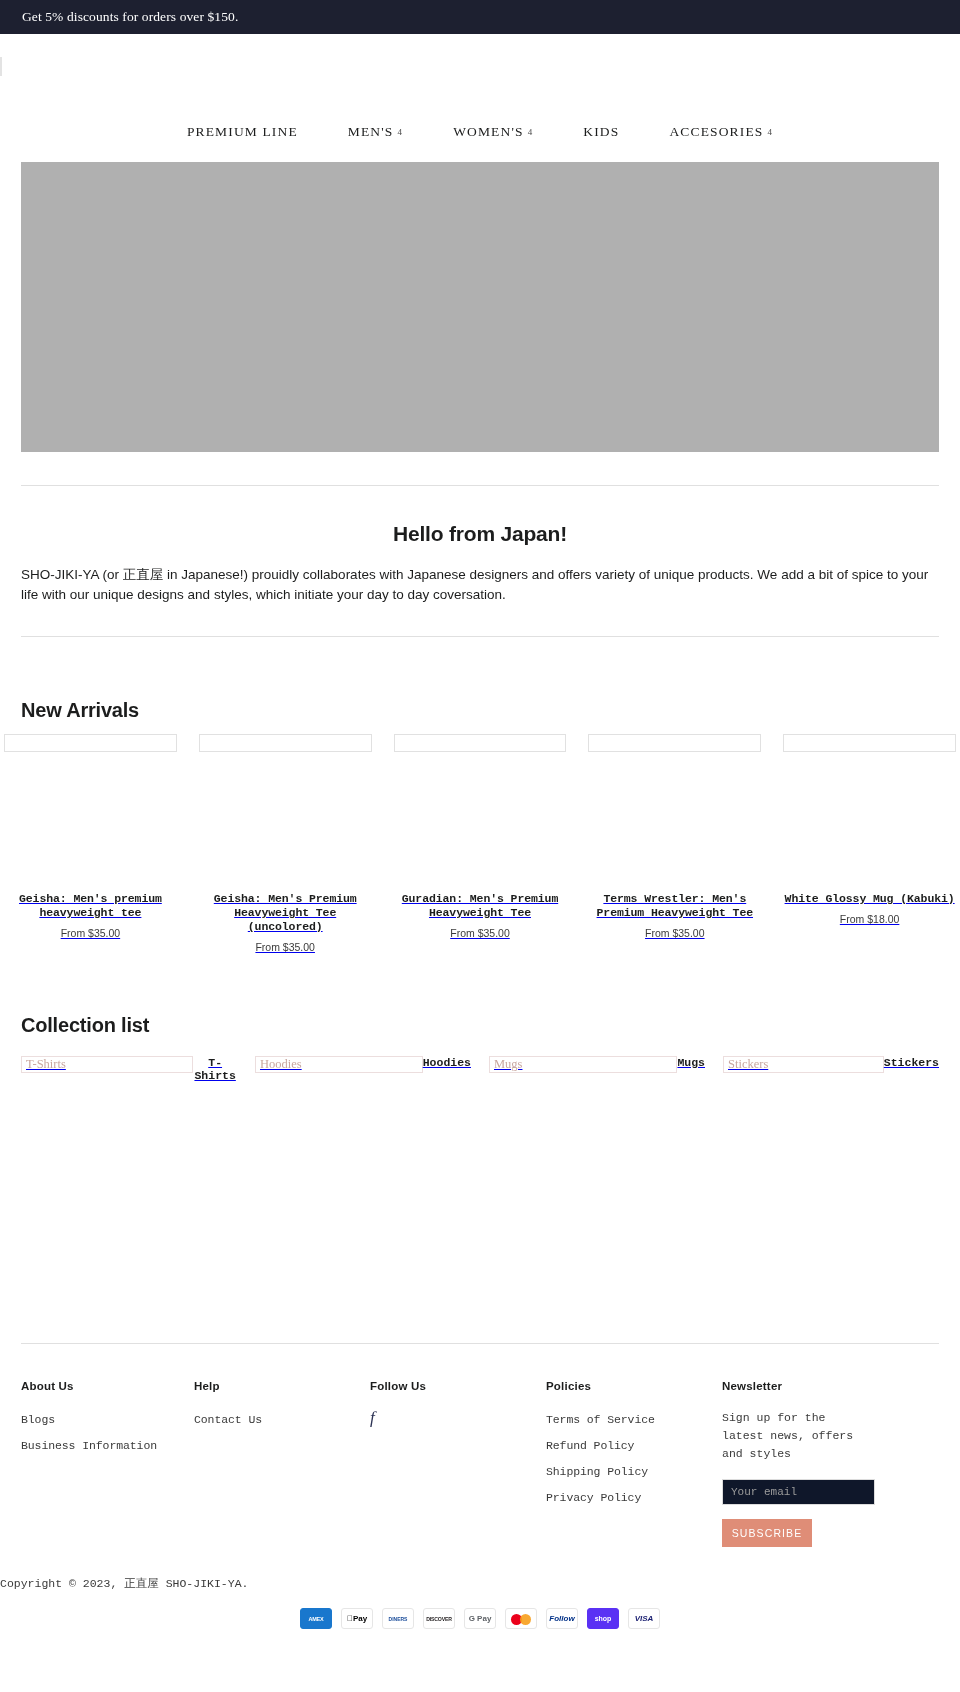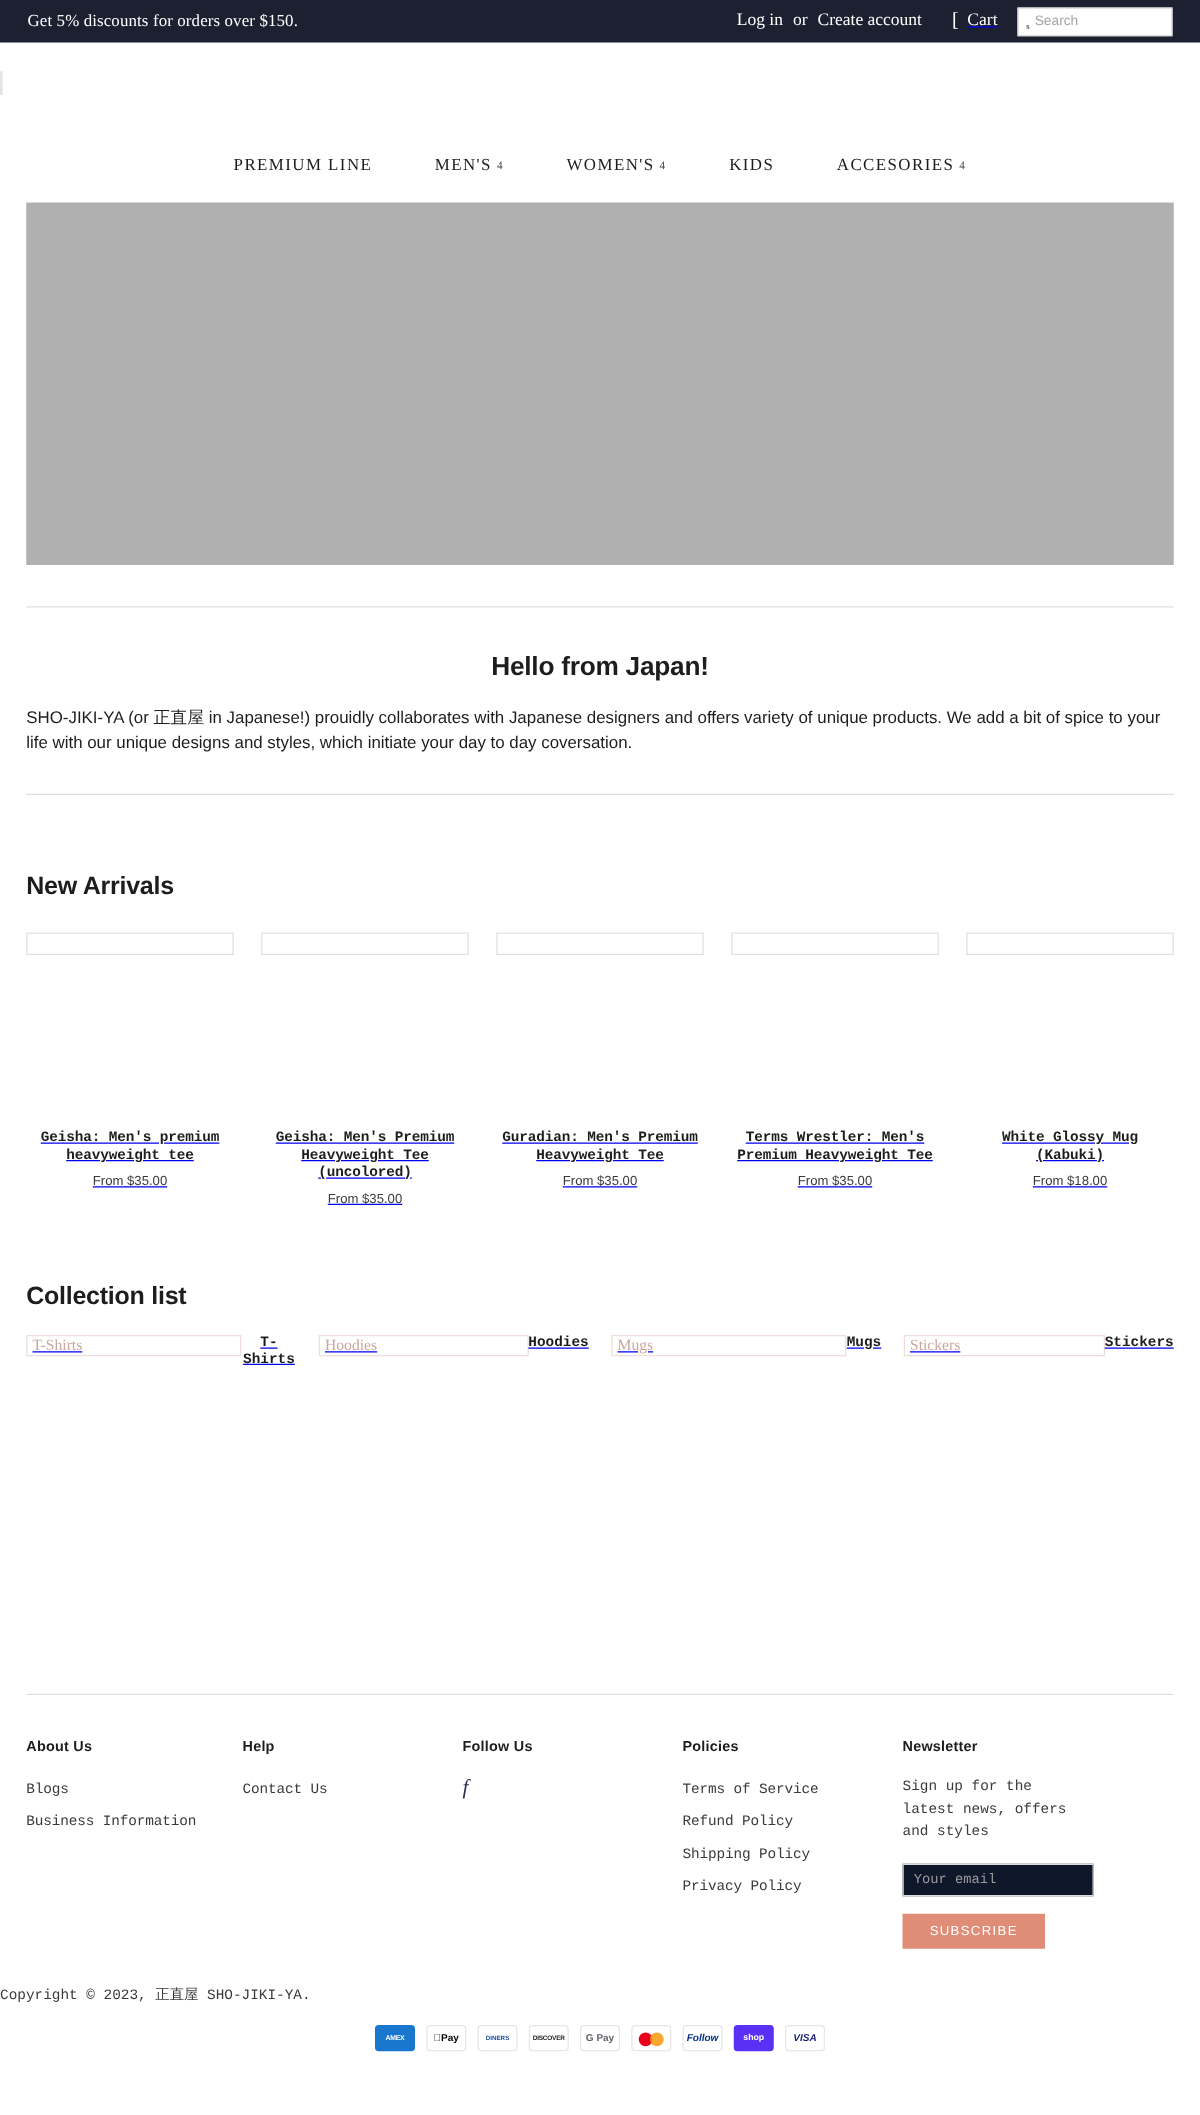--- a/index.html
+++ b/index.html
@@ -171,22 +171,22 @@
     color:#1c1d1d;
     padding:0 21px;
     letter-spacing:-.2px;
   }
 
   
   .products {
     display:grid;
     grid-template-columns:repeat(5, 1fr);
     gap:16px 22px;
-    padding:0 21px;
-    margin-top:25px;
+    padding:0 4px;
+    margin-top:12px;
   }
   .pcard { display:flex; flex-direction:column; }
   .pimg {
     width:100%;
     height:18px;
     border:1px solid #e1e1e1;
     background:#ffffff;
   }
   .pimg-spacer { height:140px; }
   .ptitle {
@@ -287,21 +287,21 @@
     background:#0f172a;
     padding:0 8px;
     font-family:"Liberation Mono", monospace;
     font-size:11px;
     color:#7d7d7d;
     outline:none;
   }
   .news-input::placeholder { color:#9b9b9b; }
   .subscribe {
     margin-top:14px;
-    width:114px;
+    width:90px;
     height:28px;
     background:#df8d77;
     border:0;
     color:#ffffff;
     font-family:"Liberation Sans", sans-serif;
     font-size:10.5px;
     letter-spacing:1.1px;
     cursor:pointer;
     text-transform:uppercase;
   }
@@ -348,33 +348,20 @@
   .pay-shop { background:#5a31f4; color:#fff; font-size:7px; border-color:#5a31f4;}
   .pay-visa { color:#1a1f71; font-size:8px; font-style:italic; }
 </style>
 </head>
 <body>
 
 <div class="page">
 
   <div class="announce">
     <span class="announce-text">Get 5% discounts for orders over $150.</span>
-    <div class="announce-right">
-      <a class="acct-link" href="#">Log in</a>
-      <span class="acct-sep">or</span>
-      <a class="acct-link" href="#">Create account</a>
-      <a class="cart-wrap" href="#">
-        <span class="cart-glyph">[</span>
-        <span class="cart-label">Cart</span>
-      </a>
-      <div class="search-box">
-        <span class="search-ico">s</span>
-        <input class="search-inp" type="text" placeholder="Search" style="">
-      </div>
-    </div>
   </div>
 
   <div class="header">
     <a class="logo-holder" href="#"></a>
   </div>
 
   <nav class="nav">
     <a class="nav-item" href="#">
       <span>PREMIUM LINE</span>
     </a>

